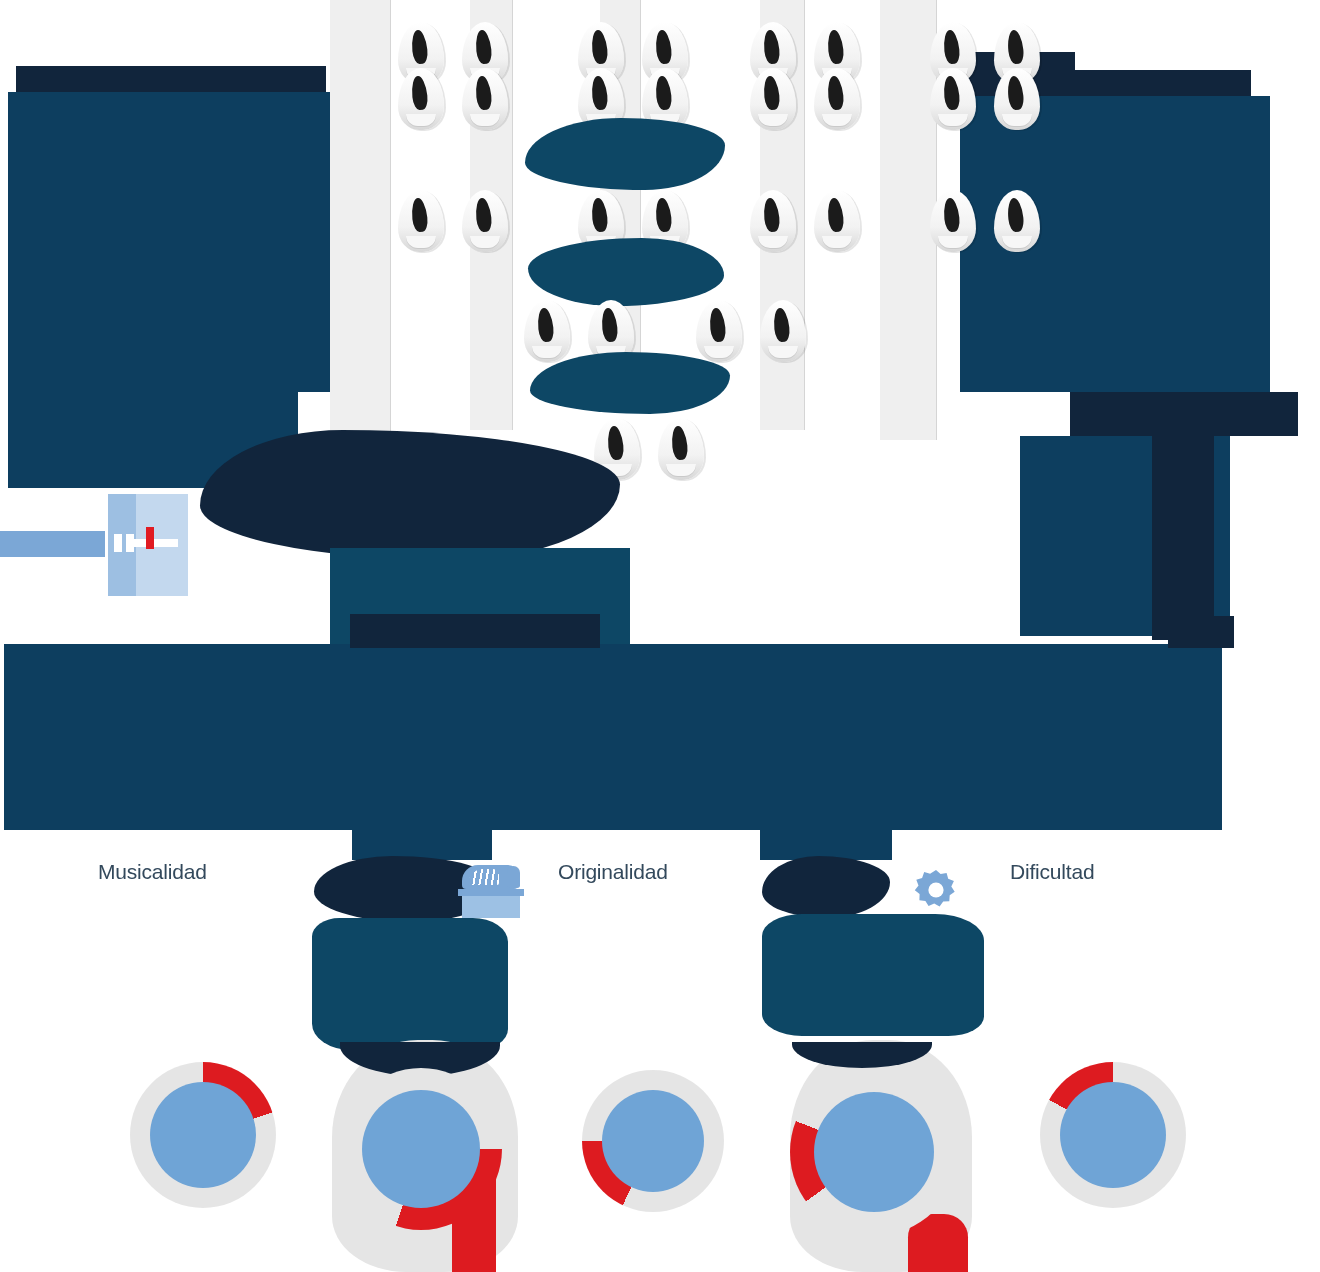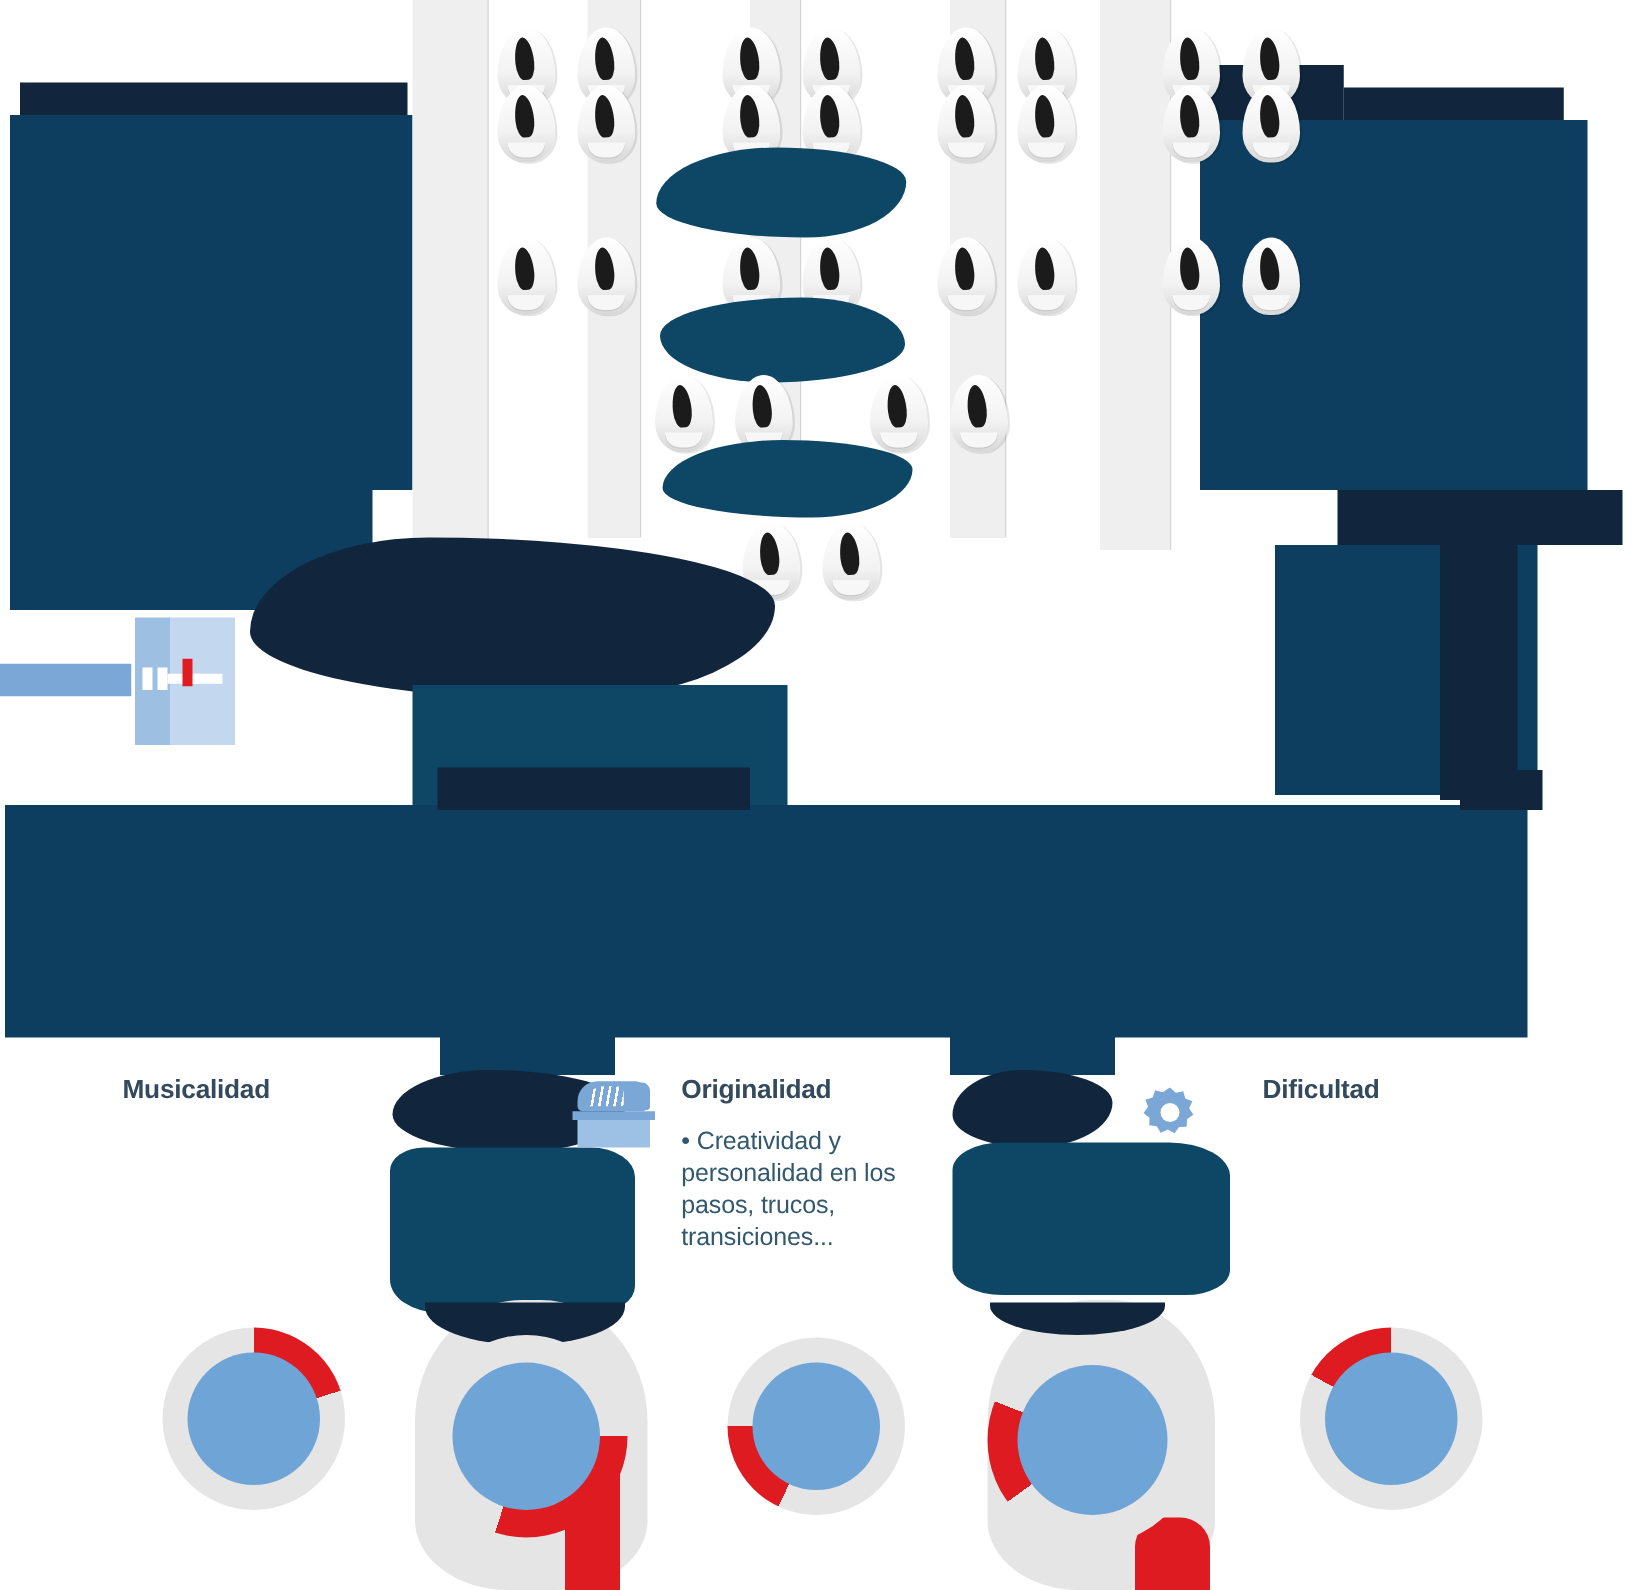--- a/index.html
+++ b/index.html
@@ -45,21 +45,21 @@
   .slider-track{position:absolute;background:#7ba7d6;}
   .slider-panel{position:absolute;background:#c3d8ee;}
   .slider-panel.lt{background:#9dbfe2;}
   .slider-knob{position:absolute;background:#ffffff;}
   .slider-mark{position:absolute;background:#e11b22;}
 
   
   .criteria{position:absolute;left:0;top:860px;width:1320px;height:200px;}
   .col{position:absolute;top:0;}
   .col h3{
-    margin:0;padding:0;font-size:21px;font-weight:bold;color:#33495c;
+    margin:0;padding:0;font-size:21px;font-weight:normal;color:#33495c;
     letter-spacing:-.2px;line-height:1.1;
   }
   .col p{
     margin:18px 0 0 0;font-size:20px;line-height:1.28;color:#31586d;
     letter-spacing:-.1px;
   }
   .ficon{position:absolute;}
 
   
   .podium{position:absolute;left:0;top:0;width:66px;height:60px;}
@@ -196,23 +196,22 @@
 
     <div class="ficon" style="left:458px;top:-2px;width:66px;height:60px;">
       <div class="podium">
         <div class="shoe"></div>
         <div class="tab"></div>
         <div class="ledge"></div>
         <div class="base"></div>
       </div>
     </div>
 
-    <div class="col" style="left:545px;width:205px;">
+    <div class="col" style="left:558px;width:205px;">
       <h3>Originalidad</h3>
-      <p>• Creatividad y personalidad en los pasos, trucos, transiciones...</p>
     </div>
 
     <div class="ficon gear" style="left:913px;top:8px;">
       <svg width="46" height="46" viewBox="0 0 46 46" aria-hidden="true">
         <path d="M23 2 l4.6 4.1 6.0-1.2 1.6 5.9 5.7 2.2-2.6 5.6 3.4 5.1-5.0 3.5-0.4 6.1-6.1 0.3-3.6 4.9-5.4-2.9-5.6 2.5-3.2-5.2-6.0-0.7 0.2-6.1-4.8-3.8 3.7-4.9-2.2-5.7 5.8-1.8 2.1-5.8 5.9 1.6z" fill="#7ba7d6"></path>
         <circle cx="23" cy="22" r="7.6" fill="#ffffff"></circle>
       </svg>
     </div>
 
     <div class="col" style="left:1010px;width:180px;">

